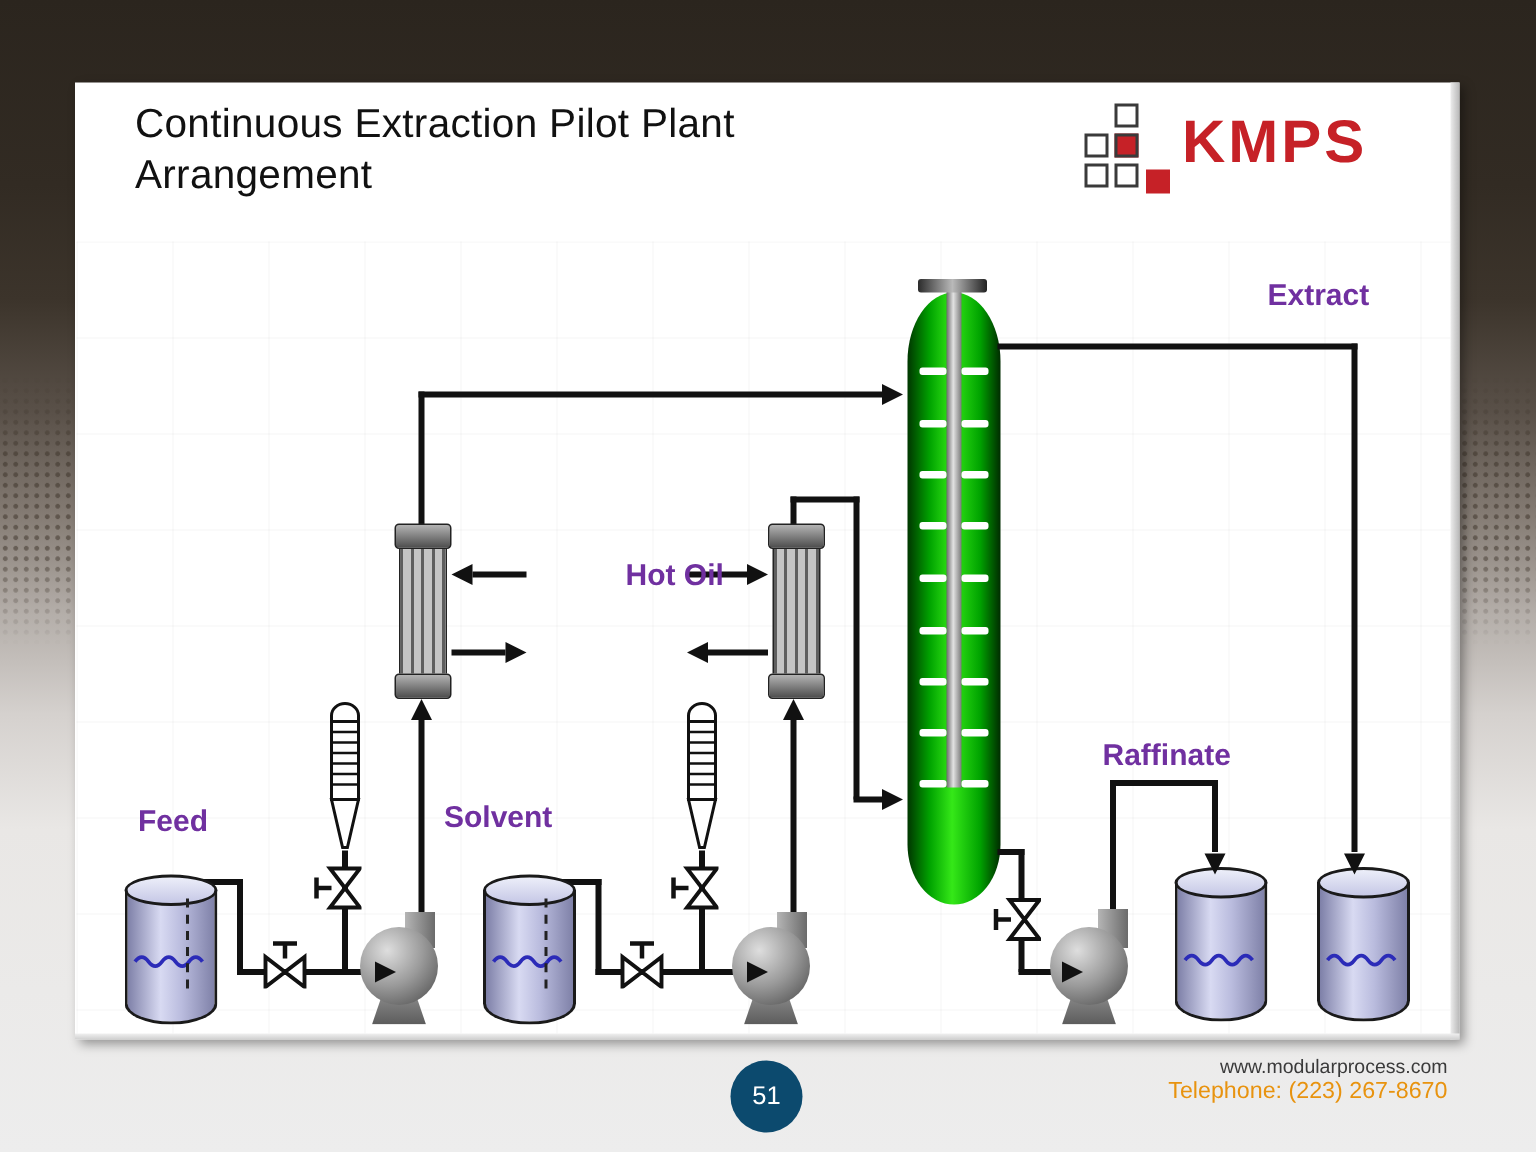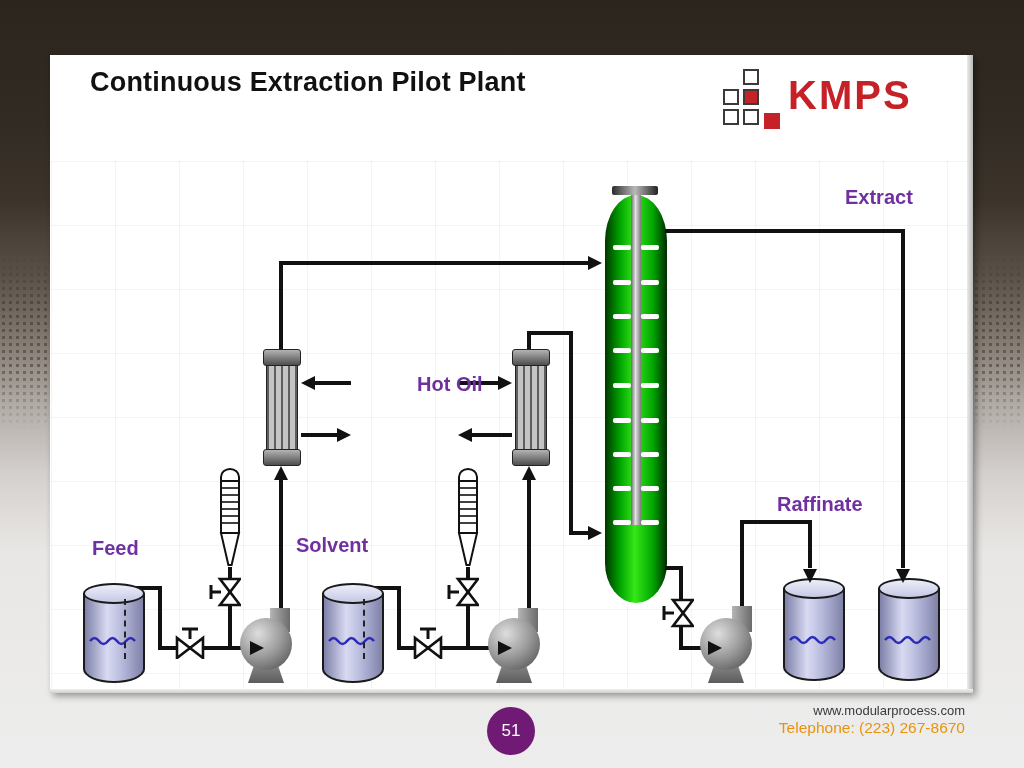--- a/index.html
+++ b/index.html
@@ -19,21 +19,21 @@
     position:absolute;left:50px;top:55px;width:923px;height:638px;background:#ffffff;
     box-shadow:3px 3px 7px rgba(0,0,0,0.38);
   }
   .slide-edge-r{position:absolute;right:0;top:0;bottom:0;width:6px;background:linear-gradient(90deg,#ececec,#b8b8b8);}
   .slide-edge-b{position:absolute;left:0;right:0;bottom:0;height:4px;background:linear-gradient(180deg,#f0f0f0,#cfcfcf);}
   .gridbg{
     position:absolute;left:1px;top:106px;width:916px;height:528px;
     background-image:linear-gradient(rgba(0,0,0,0.045) 1px,transparent 1px),linear-gradient(90deg,rgba(0,0,0,0.045) 1px,transparent 1px);
     background-size:64px 64px;
   }
-  .title{position:absolute;left:40px;top:10px;font-size:27px;font-weight:bold;color:#111;line-height:34px;letter-spacing:0.2px;}
+  .title{position:absolute;left:40px;top:10px;font-size:27px;font-weight:normal;color:#111;line-height:34px;letter-spacing:0.2px;}
   .banner{
     position:absolute;left:16px;right:1px;top:87px;height:19px;background:#e2890f;
     color:#fdf3e2;font-size:10px;line-height:19px;letter-spacing:2.6px;padding-left:28px;
     white-space:nowrap;overflow:hidden;box-sizing:border-box;
   }
   
   .lsq{position:absolute;width:16px;height:16px;box-sizing:border-box;border:2.5px solid #3a3a3a;background:#fff;}
   .lsq.red{background:#c62127;}
   .lsq.rednb{border:none;background:#c62127;}
   .kmps{position:absolute;left:738px;top:12px;font-size:40px;font-weight:bold;color:#c62127;letter-spacing:2px;line-height:56px;}
@@ -65,33 +65,34 @@
     background:linear-gradient(90deg,#7e80a8,#d8daf2 38%,#babcde 62%,#7f81a8);
     border:2px solid #1a1a1a;border-top:none;border-radius:0 0 31px 31px / 0 0 14px 14px;}
   .tank .ttop{position:absolute;top:0;left:0;right:0;height:21px;box-sizing:border-box;
     background:linear-gradient(180deg,#eceef9,#c6c8e6);border:2px solid #1a1a1a;border-radius:50%;}
   .tank svg.wave{position:absolute;left:5px;}
   .tank .dip{position:absolute;left:41px;top:16px;height:60px;border-left:2.5px dashed #222;}
   .rot{position:absolute;}
   .valve{position:absolute;}
   
   .pagecircle{position:absolute;left:487px;top:707px;width:48px;height:48px;border-radius:50%;
-    background:#701a75;color:#fff;font-size:17px;line-height:48px;text-align:center;}
+    background:#0c4a6e;color:#fff;font-size:17px;line-height:48px;text-align:center;}
   .furl{position:absolute;right:59px;top:703px;font-size:13px;color:#3a3a3a;}
   .fphone{position:absolute;right:59px;top:719px;font-size:15.5px;color:#e8930f;}
 </style>
 </head>
 <body>
 
 <div class="dotband"></div>
 
 <div id="slide">
 
   <div class="title">
     <div>Continuous Extraction Pilot Plant</div>
+    <div>Arrangement</div>
   </div>
 
   <div class="lsq" style="left:693px;top:14px;"></div>
   <div class="lsq" style="left:673px;top:34px;"></div>
   <div class="lsq red" style="left:693px;top:34px;"></div>
   <div class="lsq" style="left:673px;top:54px;"></div>
   <div class="lsq" style="left:693px;top:54px;"></div>
   <div class="lsq rednb" style="left:714px;top:58px;"></div>
   <div class="kmps">KMPS</div>
 
@@ -267,21 +268,21 @@
   <svg class="valve" style="left:612px;top:543px;" width="32" height="30" viewBox="0 0 32 30">
     <line x1="2" y1="8" x2="2" y2="22" stroke="#111" stroke-width="3"></line>
     <line x1="2" y1="15" x2="12" y2="15" stroke="#111" stroke-width="3"></line>
     <path d="M11,2 L31,2 L21,15 Z M11,28 L31,28 L21,15 Z" fill="#fff" stroke="#111" stroke-width="2.6"></path>
   </svg>
 
   <div class="dlabel" style="left:42px;top:482px;">Feed</div>
   <div class="dlabel" style="left:246px;top:479px;">Solvent</div>
   <div class="dlabel" style="left:320px;top:318px;margin-left:47px;">Hot Oil</div>
   <div class="dlabel" style="left:795px;top:131px;">Extract</div>
-  <div class="dlabel" style="left:727px;top:438px;">Raffinate</div>
+  <div class="dlabel" style="left:685px;top:438px;">Raffinate</div>
 
   <div class="slide-edge-r"></div>
   <div class="slide-edge-b"></div>
 </div>
 
 <div class="pagecircle">51</div>
 <div class="furl">www.modularprocess.com</div>
 <div class="fphone">Telephone: (223) 267-8670</div>
 
 </body></html>

